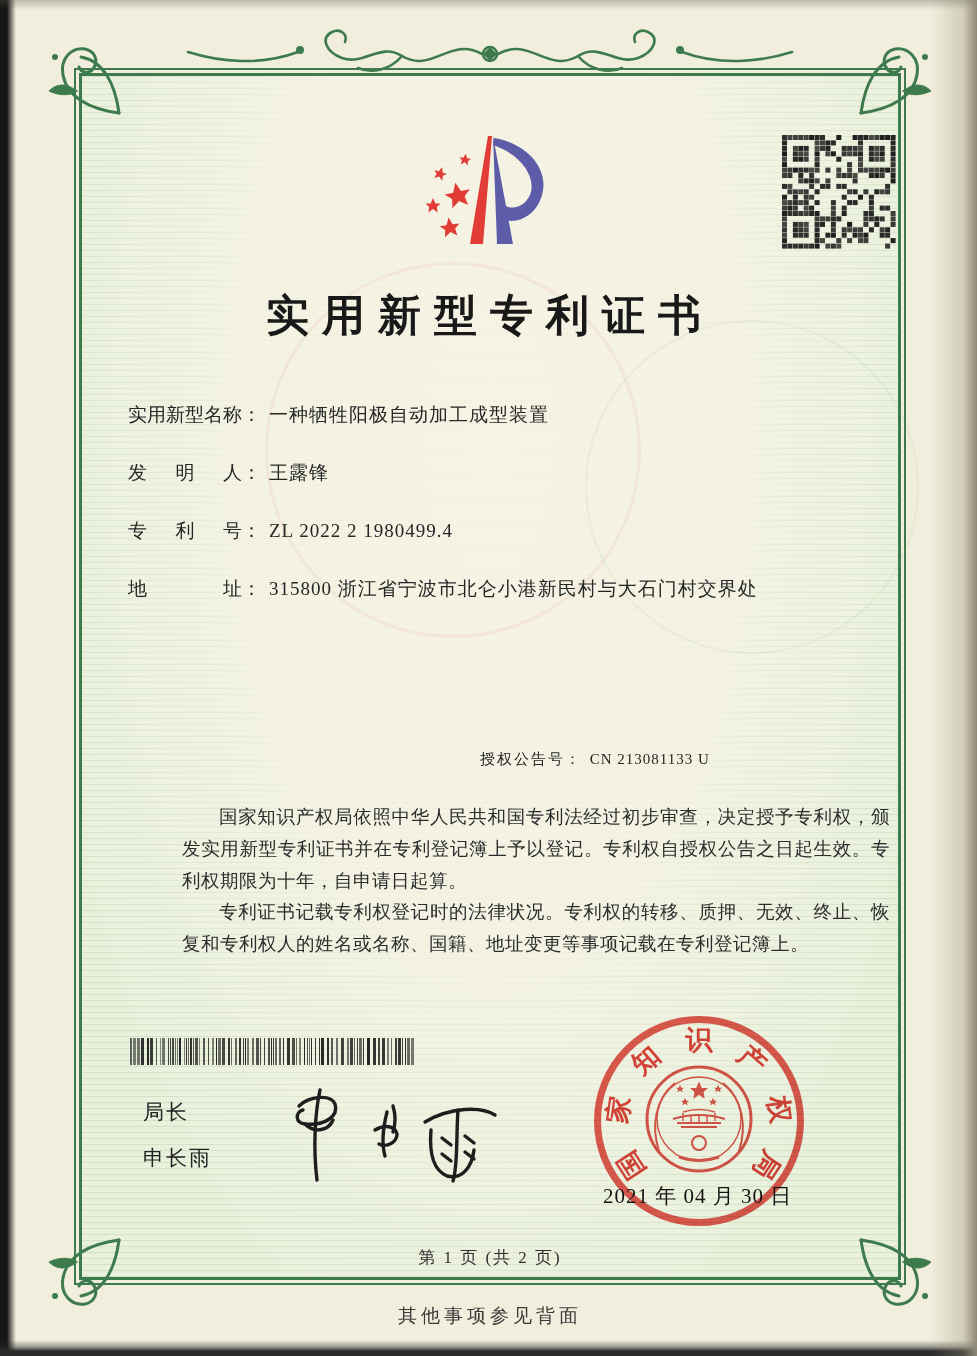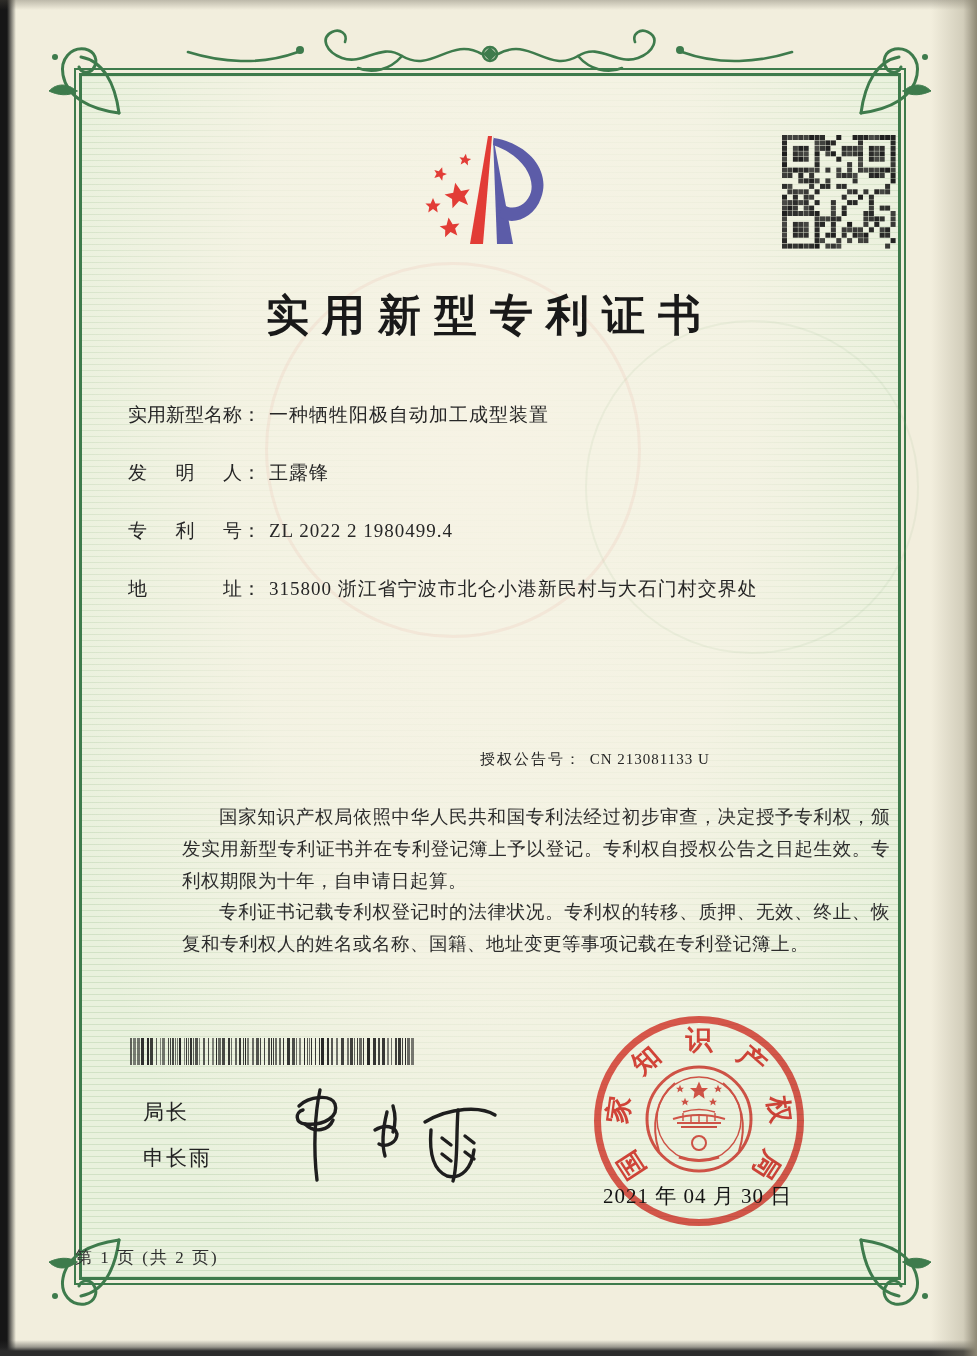--- a/index.html
+++ b/index.html
@@ -61,21 +61,21 @@
   .signature{position:absolute;left:275px;top:1078px;}
   
   .seal{position:absolute;left:594px;top:1016px;width:210px;height:210px;mix-blend-mode:multiply;}
   .seal-ring{position:absolute;left:0;top:0;width:210px;height:210px;box-sizing:border-box;
              border:7px solid rgba(224,62,54,.85);border-radius:50%;}
   .seal-char{position:absolute;left:91px;top:91px;width:28px;height:28px;text-align:center;
              font-size:27px;font-weight:700;color:rgba(222,55,48,.92);line-height:28px;}
   .seal-emblem{position:absolute;left:45px;top:43px;}
   .seal-date{position:absolute;left:603px;top:1182px;font-size:21px;letter-spacing:1px;color:#141414;}
   
-  .page-no{position:absolute;left:75px;top:1246px;width:830px;text-align:left;font-size:17px;color:#2f2f2f;letter-spacing:2px;}
+  .page-no{position:absolute;left:75px;top:1246px;width:830px;text-align:center;font-size:17px;color:#2f2f2f;letter-spacing:2px;}
   .back-note{position:absolute;left:75px;top:1303px;width:830px;text-align:center;font-size:19px;color:#3a3a3a;letter-spacing:4px;}
   
   .qr{position:absolute;left:782px;top:135px;width:114px;height:114px;}
   
   .logo{position:absolute;left:420px;top:132px;}
 </style>
 </head>
 <body>
 
 <div id="page">
@@ -531,19 +531,20 @@
       <span class="seal-char" style="transform: rotate(-82deg) translateY(-81px);">家</span>
       <span class="seal-char" style="transform: rotate(-41deg) translateY(-81px);">知</span>
       <span class="seal-char" style="transform: rotate(0deg) translateY(-81px);">识</span>
       <span class="seal-char" style="transform: rotate(41deg) translateY(-81px);">产</span>
       <span class="seal-char" style="transform: rotate(82deg) translateY(-81px);">权</span>
       <span class="seal-char" style="transform: rotate(123deg) translateY(-81px);">局</span>
     </div>
   <div class="seal-date">2021 年 04 月 30 日</div>
 
   <div class="page-no">第 1 页 (共 2 页)</div>
+  <div class="back-note">其他事项参见背面</div>
 
   <div class="edge-left"></div>
   <div class="edge-bottom"></div>
   <div class="edge-top"></div>
   <div class="edge-right"></div>
 
 </div>
 
 </body></html>

